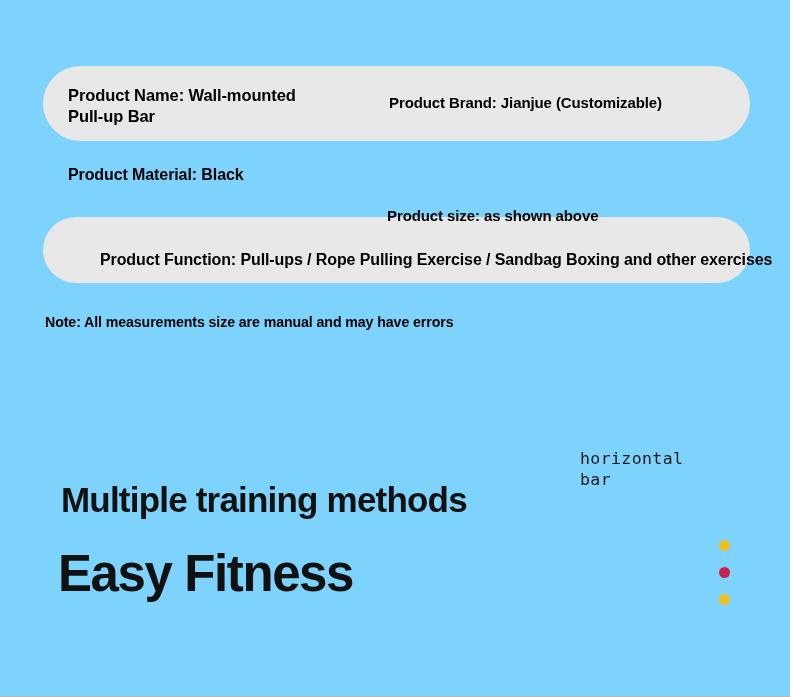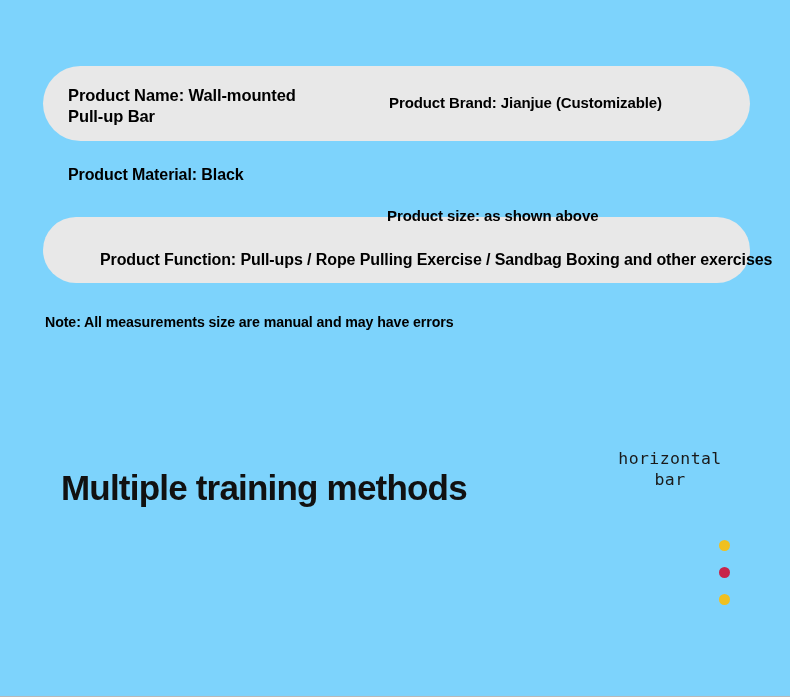--- a/index.html
+++ b/index.html
@@ -113,38 +113,38 @@
   .hero-line {
     position: absolute;
     color: #111111;
     font-weight: bold;
     letter-spacing: -0.8px;
     white-space: nowrap;
   }
 
   .hero-line-1 {
     left: 61px;
-    top: 38px;
+    top: 50px;
     font-size: 35px;
   }
 
   .hero-line-2 {
     left: 58px;
     top: 114px;
     font-size: 51px;
     letter-spacing: -1.4px;
   }
 
   
   .logo {
     position: absolute;
-    left: 600px;
+    left: 580px;
     top: 18px;
     width: 140px;
-    text-align: center;
+    text-align: left;
     font-family: "DejaVu Sans Mono", "Liberation Mono", monospace;
     color: #1a1a1a;
   }
 
   .logo-line {
     display: block;
     font-size: 16.5px;
     line-height: 1.28;
     letter-spacing: 0.4px;
     font-weight: normal;
@@ -191,20 +191,21 @@
 
     <div class="spec-text row-function">Product Function: Pull-ups / Rope Pulling Exercise / Sandbag Boxing and other exercises</div>
 
     <div class="spec-text row-note">Note: All measurements size are manual and may have errors</div>
   </div>
 
   <div class="hero">
 
     <div class="hero-line hero-line-1" style="color: rgb(17, 17, 17);">Multiple training methods</div>
 
+    <div class="hero-line hero-line-2" style="color: rgb(17, 17, 17);">Easy Fitness</div>
 
     <div class="logo" style="color: rgb(26, 26, 26);">
       <span class="logo-line">horizontal</span>
       <span class="logo-line">bar</span>
     </div>
 
     <div class="dots">
       <span class="dot" style="background: rgb(240, 192, 32);"></span>
       <span class="dot" style="background: rgb(200, 35, 74);"></span>
       <span class="dot" style="background: rgb(240, 192, 32);"></span>

